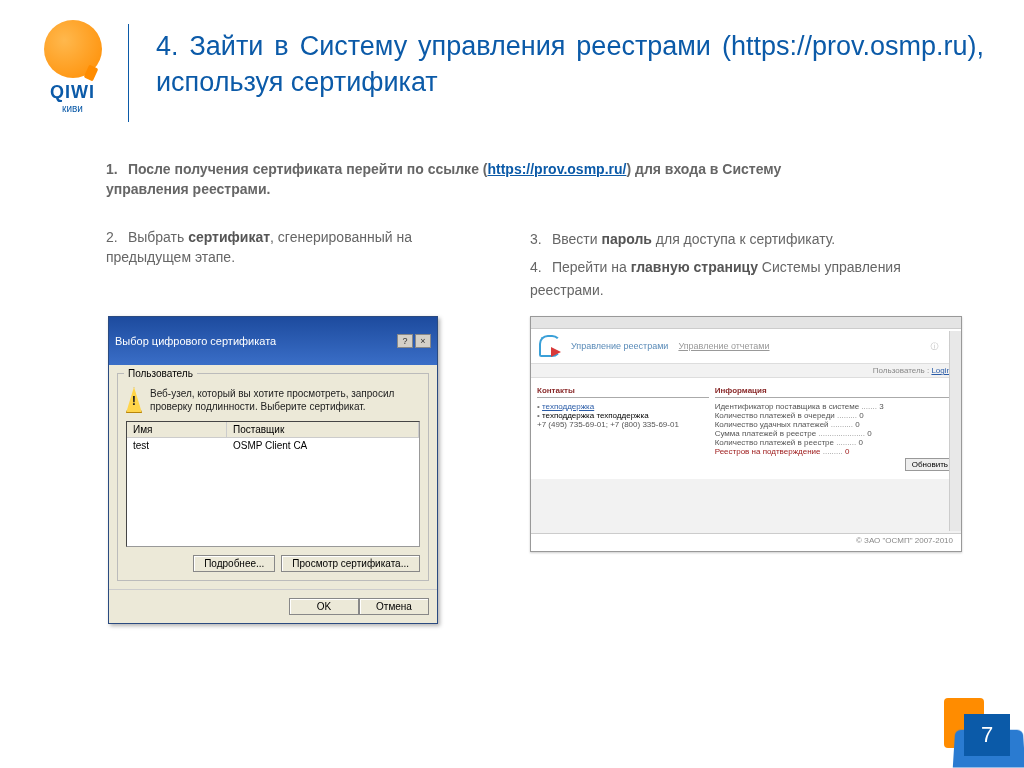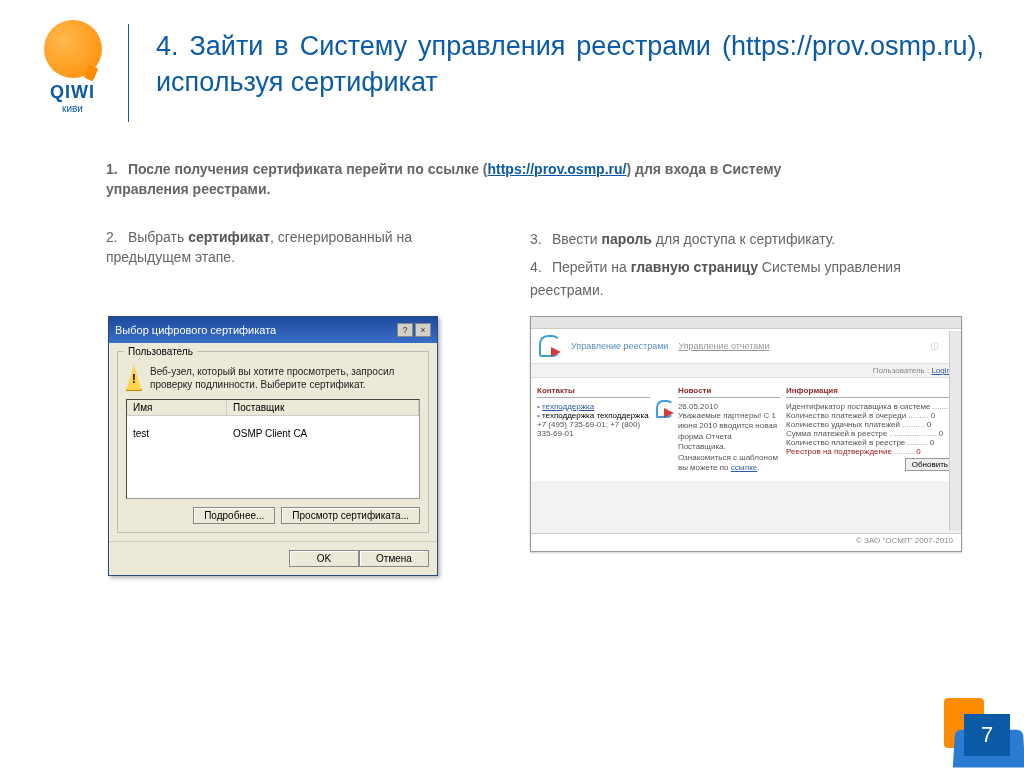--- a/index.html
+++ b/index.html
@@ -80,21 +80,21 @@
     left: 108px; top: 316px;
     width: 330px;
     border: 1px solid #2a4a80;
     background: #ece9d8;
     box-shadow: 2px 2px 4px rgba(0,0,0,0.3);
     font-size: 10px;
   }
   .win-title {
     background: linear-gradient(to bottom,#1d4b9e,#3a6ec7);
     color: #fff;
-    padding: 6px 6px;
+    padding: 17px 6px;
     font-size: 11px;
     display: flex; align-items: center; justify-content: space-between;
   }
   .win-ctrls { display: flex; gap: 2px; }
   .win-ctrl {
     width: 16px; height: 14px;
     background: #d4d0c8;
     border: 1px solid #888;
     color: #333;
     font-size: 9px;
@@ -114,36 +114,36 @@
     background: #ffd54a;
     border: 1px solid #b8860b;
     clip-path: polygon(50% 0, 100% 100%, 0 100%);
     display: flex; align-items: center; justify-content: center;
     color: #222; font-weight: bold; font-size: 13px;
   }
   .win-list {
     margin-top: 8px;
     background: #fff;
     border: 1px inset #999;
-    height: 100px;
+    height: 126px;
     overflow: hidden;
   }
   .win-list-head, .win-list-row {
     display: flex;
     font-size: 10px;
   }
   .win-list-head {
     background: #ece9d8;
     border-bottom: 1px solid #ccc;
   }
   .win-list-head > div {
     padding: 2px 6px;
     border-right: 1px solid #ccc;
   }
-  .win-list-row > div { padding: 12px 6px; }
+  .win-list-row > div { padding: 2px 6px; }
   .col-name { width: 100px; }
   .col-sup { flex: 1; }
   .win-btn-row {
     display: flex; justify-content: flex-end; gap: 6px;
     margin-top: 8px;
   }
   .win-btn {
     padding: 2px 10px;
     min-width: 60px;
     background: #ece9d8;
@@ -341,30 +341,20 @@
   <div class="bp-login-row">
     <span>Пользователь : </span><a>Login</a>
   </div>
   <div class="bp-columns">
     <div class="bp-col">
       <div class="bp-h">Контакты</div>
       <div><span class="dot">• </span><a>техподдержка</a></div>
       <div><span class="dot">• </span><span>техподдержка техподдержка</span></div>
       <div style="color:#555">+7 (495) 735-69-01; +7 (800) 335-69-01</div>
     </div>
-    <div class="bp-col news">
-      <div class="bp-logo" style="width:18px;height:18px;margin-top:14px"></div>
-      <div style="flex:1">
-        <div class="bp-h">Новости</div>
-        <div style="color:#555">26.05.2010</div>
-        <div style="color:#555;line-height:1.3">
-          <span>Уважаемые партнеры! С 1 июня 2010 вводится новая форма Отчета Поставщика. Ознакомиться с шаблоном вы можете по </span><a>ссылке</a>.
-        </div>
-      </div>
-    </div>
     <div class="bp-col" style="flex:1.4">
       <div class="bp-h">Информация</div>
       <div class="bp-info-row"><span>Идентификатор поставщика в системе</span> <span class="dots">.......</span> <span>3</span></div>
       <div class="bp-info-row"><span>Количество платежей в очереди</span> <span class="dots">.........</span> <span>0</span></div>
       <div class="bp-info-row"><span>Количество удачных платежей</span> <span class="dots">..........</span> <span>0</span></div>
       <div class="bp-info-row"><span>Сумма платежей в реестре</span> <span class="dots">.....................</span> <span>0</span></div>
       <div class="bp-info-row"><span>Количество платежей в реестре</span> <span class="dots">.........</span> <span>0</span></div>
       <div class="bp-info-row red"><span>Реестров на подтверждение</span> <span class="dots">.........</span> <span>0</span></div>
       <button class="bp-refresh">Обновить</button>
     </div>

